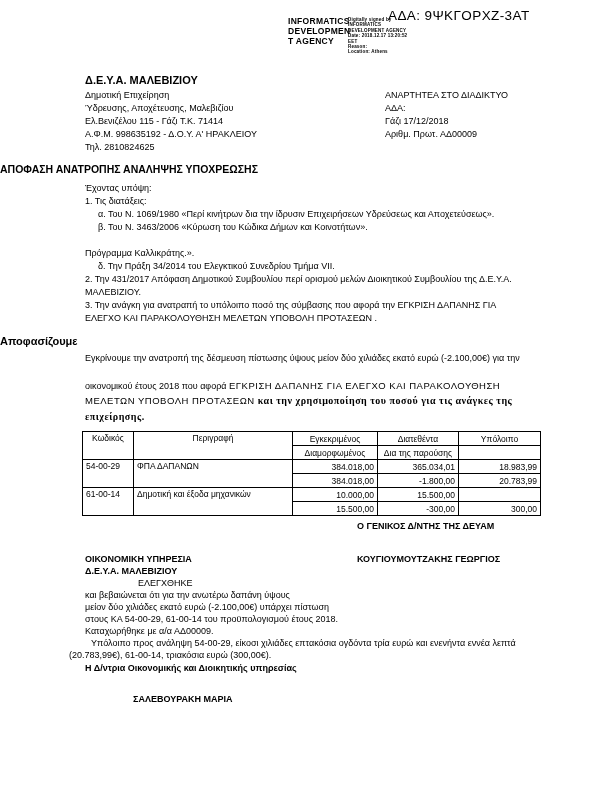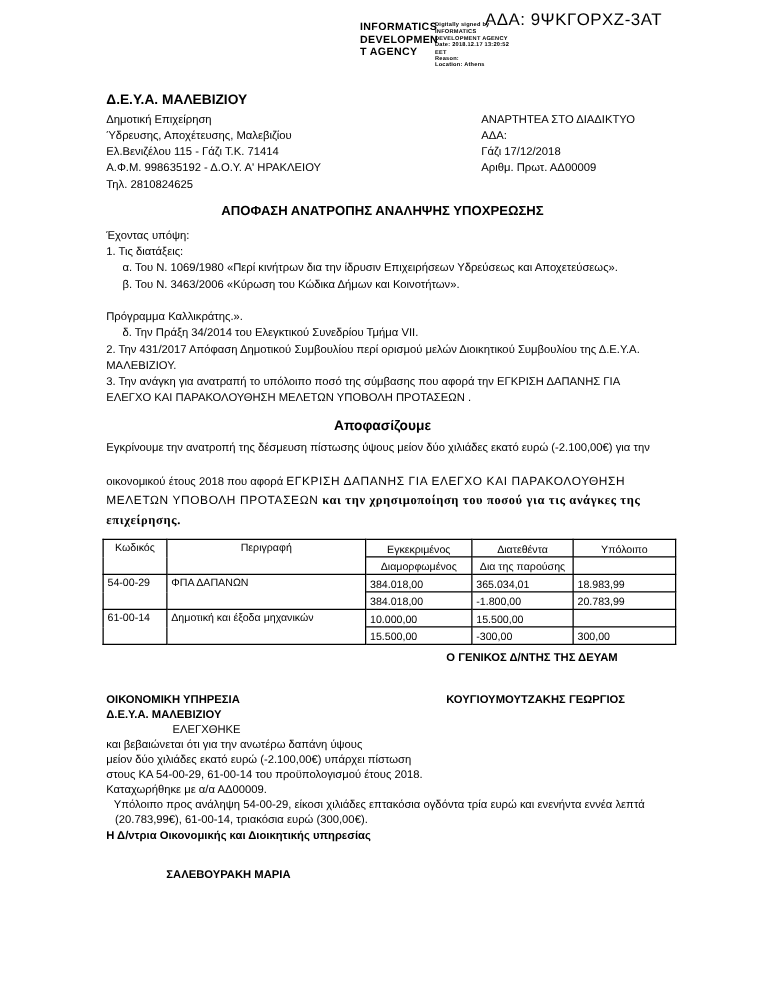--- a/index.html
+++ b/index.html
@@ -18,34 +18,34 @@
     position:absolute; left:288px; top:16px; width:62px;
     font-size:8.5px; font-weight:bold; line-height:10px; letter-spacing:0.3px;
   }
   .stamp-agency div { white-space:nowrap; }
   .stamp-details {
     position:absolute; left:348px; top:17px;
     font-size:4.5px; font-weight:bold; line-height:5.4px; letter-spacing:0.2px;
   }
   .stamp-details div { white-space:nowrap; }
   .title-line {
-    position:absolute; left:0; right:0; text-align:center;
+    position:absolute; left:0; right:0; text-align:left;
     font-weight:bold; font-size:10.5px; white-space:nowrap;
   }
   .caps-seg { font-size:9.5px; letter-spacing:0.5px;text-align:right; }
   .serif-seg { font-family:"Liberation Serif","DejaVu Serif",serif; font-size:10px; letter-spacing:0.5px; font-weight:bold; }
   .doc-table {
     position:absolute; left:82px; top:431px;
     border-collapse:collapse; table-layout:fixed;
   }
   .doc-table td {
     border:1px solid #000; font-size:8.5px; line-height:10px;
     padding:1px 3px; height:11px; overflow:hidden;
   }
-  .doc-table td.num { }
+  .doc-table td.num { text-align:right; }
   .doc-table td.ctr { text-align:center; }
   .doc-table td.top { vertical-align:top; }
 </style>
 </head>
 <body>
 
 <div class="page">
 
   <div class="ada">ΑΔΑ: 9ΨΚΓΟΡΧΖ-3ΑΤ</div>
 
@@ -147,17 +147,17 @@
 
   <div class="ln bold" style="left:85px;top:554px">ΟΙΚΟΝΟΜΙΚΗ ΥΠΗΡΕΣΙΑ</div>
   <div class="ln bold" style="left:357px;top:554px">ΚΟΥΓΙΟΥΜΟΥΤΖΑΚΗΣ ΓΕΩΡΓΙΟΣ</div>
   <div class="ln bold" style="left:85px;top:566px">Δ.Ε.Υ.Α. ΜΑΛΕΒΙΖΙΟΥ</div>
   <div class="ln" style="left:138px;top:578px">ΕΛΕΓΧΘΗΚΕ</div>
   <div class="ln" style="left:85px;top:590px">και βεβαιώνεται ότι για την ανωτέρω δαπάνη ύψους</div>
   <div class="ln" style="left:85px;top:602px">μείον δύο χιλιάδες εκατό ευρώ (-2.100,00€) υπάρχει πίστωση</div>
   <div class="ln" style="left:85px;top:614px">στους ΚΑ 54-00-29, 61-00-14 του προϋπολογισμού έτους 2018.</div>
   <div class="ln" style="left:85px;top:626px">Καταχωρήθηκε με α/α ΑΔ00009.</div>
   <div class="ln" style="left:91px;top:638px">Υπόλοιπο προς ανάληψη 54-00-29, είκοσι χιλιάδες επτακόσια ογδόντα τρία ευρώ και ενενήντα εννέα λεπτά</div>
-  <div class="ln" style="left:92px;top:650px">(20.783,99€), 61-00-14, τριακόσια ευρώ (300,00€).</div>
+  <div class="ln" style="left:69px;top:650px">(20.783,99€), 61-00-14, τριακόσια ευρώ (300,00€).</div>
   <div class="ln bold" style="left:85px;top:663px">Η Δ/ντρια Οικονομικής και Διοικητικής υπηρεσίας</div>
   <div class="ln bold" style="left:133px;top:694px">ΣΑΛΕΒΟΥΡΑΚΗ ΜΑΡΙΑ</div>
 
 </div>
 
 </body></html>

